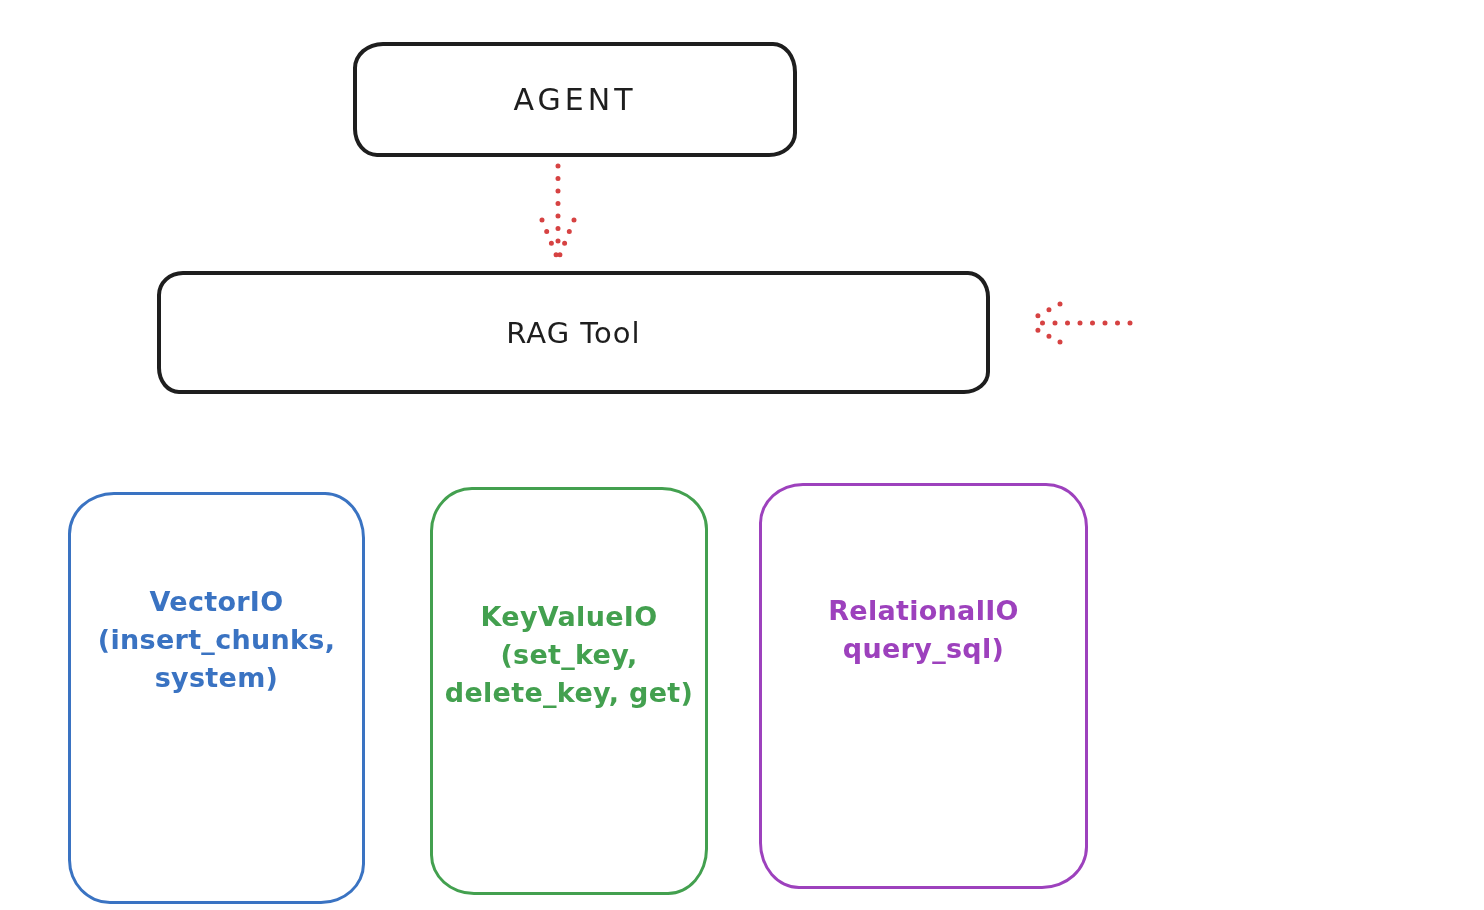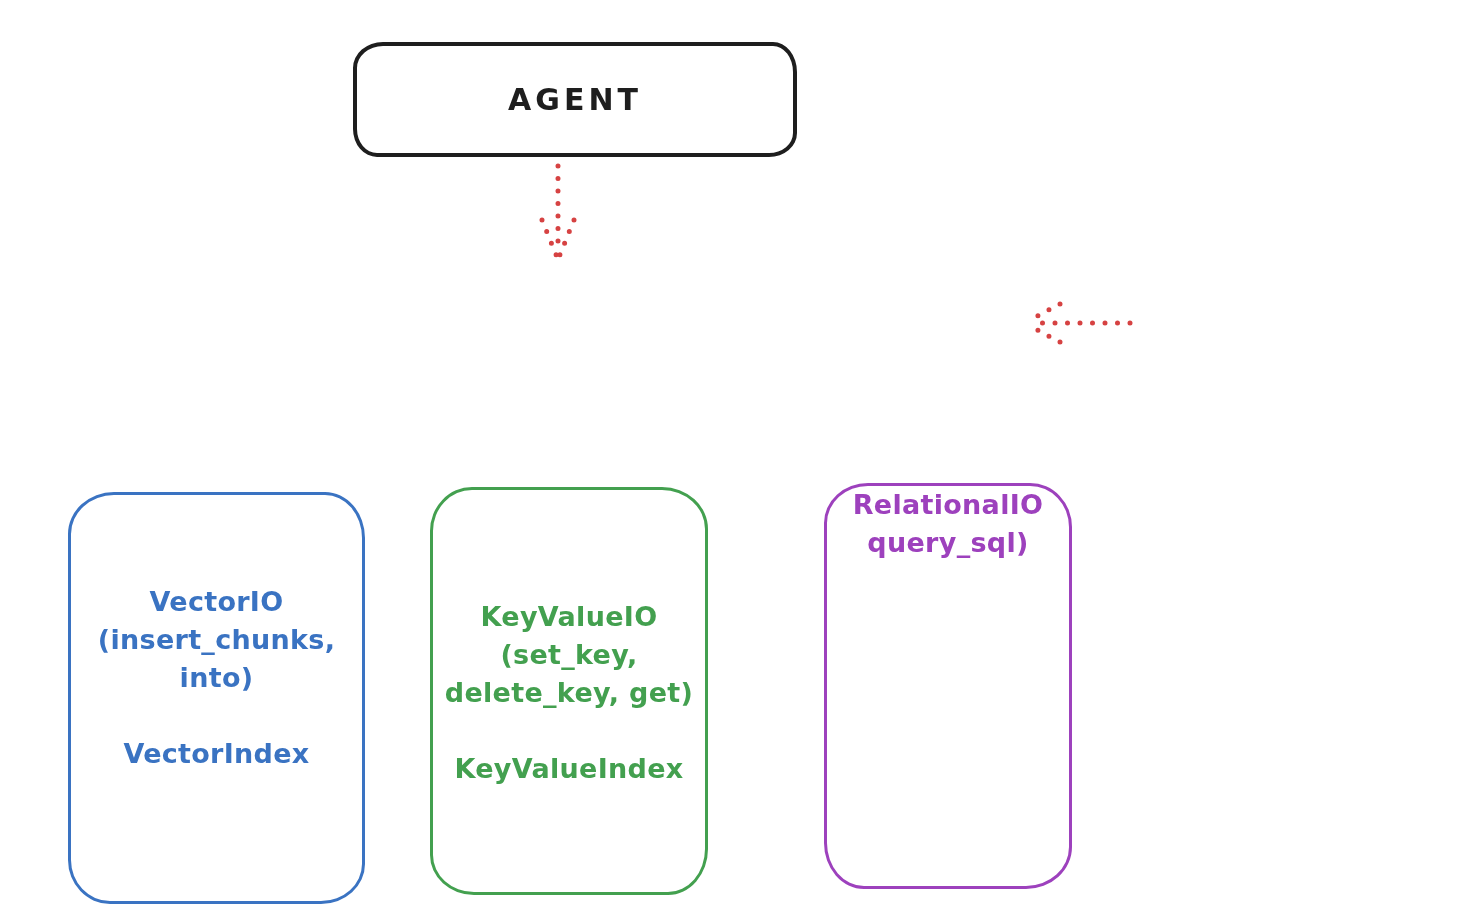--- a/index.html
+++ b/index.html
@@ -23,21 +23,21 @@
     background: var(--background);
   }
 
   
   .node {
     position: absolute;
     border: 4px solid var(--ink);
     background: var(--background);
     display: flex; align-items: center; justify-content: center;
     color: var(--ink);
-    font-weight: bold;
+    font-weight: normal;
   }
   .node-agent {
     left: 353px; top: 42px; width: 444px; height: 115px;
     border-radius: 30px 24px 28px 24px / 26px 30px 24px 28px;
     font-size: 30px; letter-spacing: 4px;
   }
   .node-rag {
     left: 157px; top: 271px; width: 833px; height: 123px;
     border-radius: 26px 22px 26px 22px / 24px 26px 22px 26px;
     font-size: 29px; letter-spacing: 1px;
@@ -89,65 +89,67 @@
     border-radius: 46px 40px 44px 42px / 42px 46px 40px 44px;
     padding-top: 88px;
   }
   .backend-keyvalue {
     left: 430px; top: 447px; width: 278px; height: 408px;
     border-color: var(--green); color: var(--green);
     border-radius: 42px 46px 40px 44px / 44px 42px 46px 40px;
     padding-top: 108px;
   }
   .backend-relational {
-    left: 824px; top: 443px; width: 248px; height: 406px;
+    left: 759px; top: 443px; width: 329px; height: 406px;
     border-color: var(--purple); color: var(--purple);
     border-radius: 44px 42px 46px 40px / 40px 44px 42px 46px;
+    padding-top: 106px;
   }
 </style>
 </head>
 <body>
 
 <div class="canvas">
 
   <div class="node node-agent">
     <span>AGENT</span>
   </div>
 
   <svg class="arrow arrow-down" width="68" height="108" viewBox="0 0 68 108">
     <path d="M 34 8 L 34 88"></path>
     <path d="M 18 62 L 33 99"></path>
     <path d="M 50 62 L 35 99"></path>
   </svg>
 
+  <div class="node node-rag">
+    <span>RAG Tool</span>
+  </div>
 
   <svg class="arrow arrow-left" width="124" height="58" viewBox="0 0 124 58">
     <path d="M 116 29 L 16 29"></path>
     <path d="M 46 10 L 14 27"></path>
     <path d="M 46 48 L 14 31"></path>
   </svg>
 
 
   <div class="backend backend-vector">
     <div class="backend-text">
       <div>VectorIO</div>
       <div>(insert_chunks,</div>
-      <div>into)</div>
+      <div>system)</div>
       <div class="backend-gap"></div>
-      <div>VectorIndex</div>
     </div>
   </div>
 
   <div class="backend backend-keyvalue">
     <div class="backend-text">
       <div>KeyValueIO</div>
       <div>(set_key,</div>
       <div>delete_key, get)</div>
       <div class="backend-gap"></div>
-      <div>KeyValueIndex</div>
     </div>
   </div>
 
   <div class="backend backend-relational">
     <div class="backend-text">
       <div>RelationalIO</div>
       <div>query_sql)</div>
       <div class="backend-gap"></div>
     </div>
   </div>

